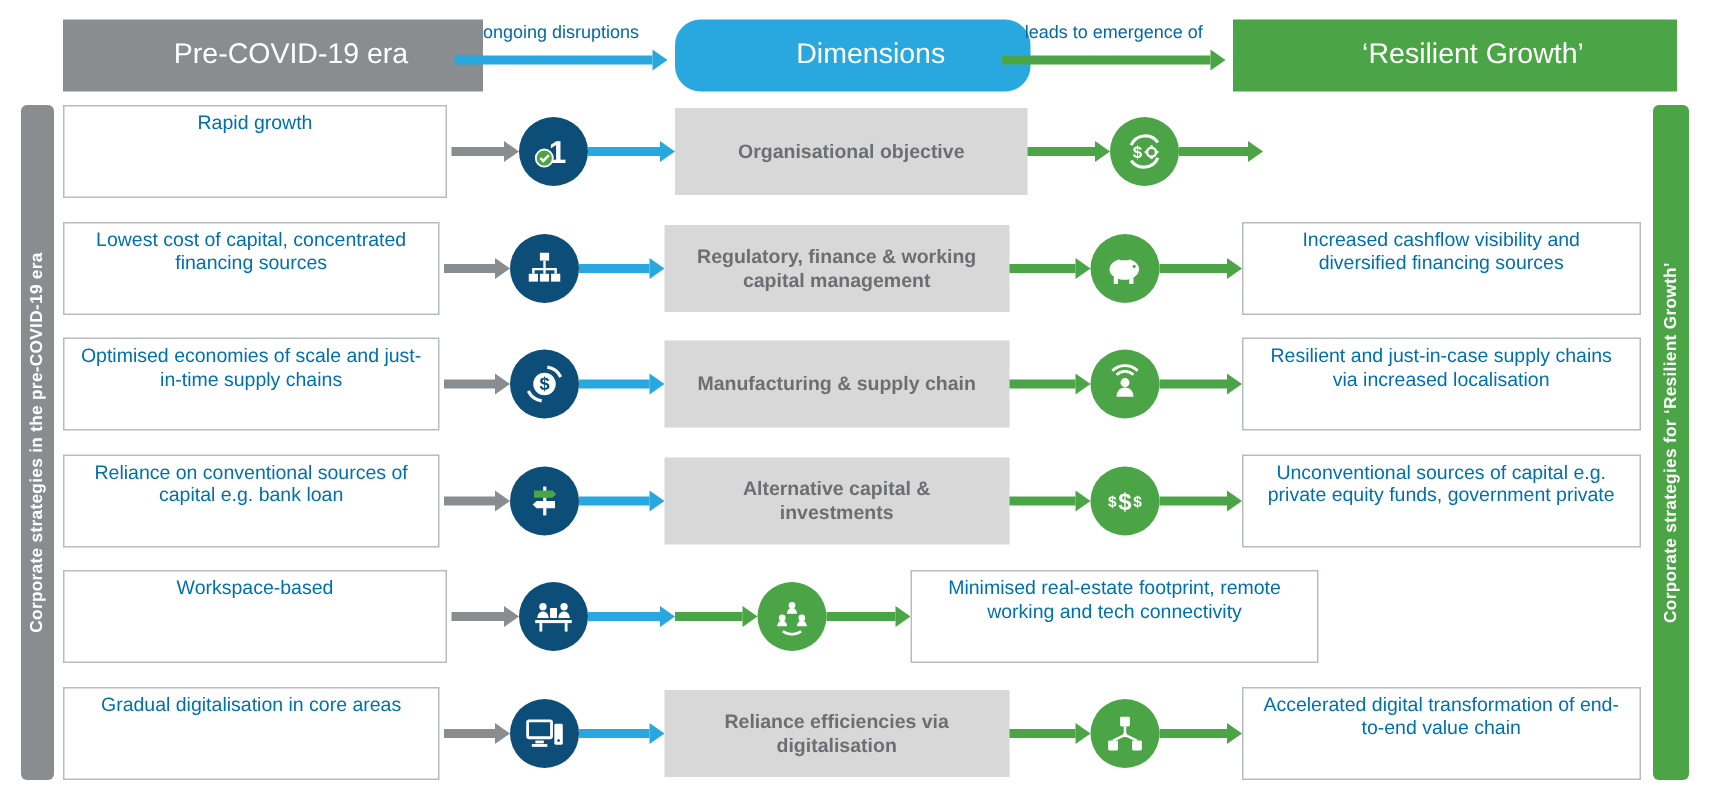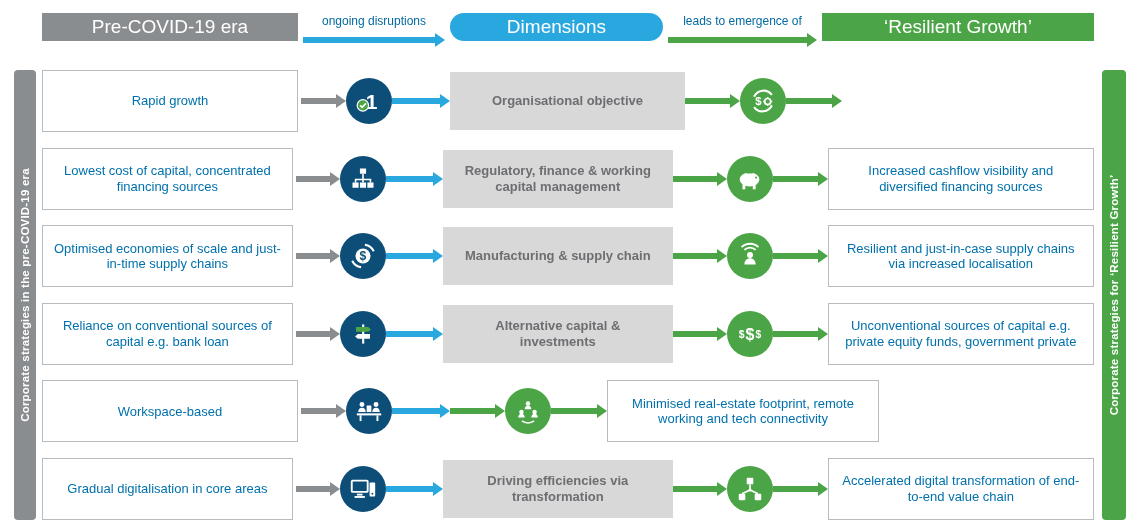--- a/index.html
+++ b/index.html
@@ -1,21 +1,21 @@
 <!DOCTYPE html>
 <html><head>
 <meta charset="utf-8">
 <style>
   html,body { margin:0; padding:0; background:#fff; }
   .slide { position:relative; width:1140px; height:526px; background:#fff;
            font-family:"Liberation Sans", sans-serif; overflow:hidden; }
 
   
-  .hdr-box { position:absolute; top:13px; height:28px; display:flex; align-items:center;
-             justify-content:center; color:#fff; font-size:19px; }
+  .hdr-box { position:absolute; top:13px; height:48px; display:flex; align-items:center;
+             justify-content:center; color:#fff; font-size:19px;padding-left:24px; }
   .hdr-pre { left:42px; width:256px; background:#8a8d8f; }
   .hdr-dim { left:450px; width:213px; background:#29a8e0;border-radius:17px; }
   .hdr-res { left:822px; width:272px; background:#4ba546; }
 
   .hdr-arrow { position:absolute; top:13px; height:40px; display:flex; flex-direction:column;
                justify-content:flex-start; padding:0 3px; box-sizing:border-box; }
   .hdr-arrow1 { left:300px; width:148px; }
   .hdr-arrow2 { left:665px; width:155px; }
   .hdr-label { font-size:12px; color:#0369a1; text-align:center; line-height:14px; margin-top:1px; }
   .arrow { display:flex; align-items:center; }
@@ -33,21 +33,21 @@
   .side-left  { left:14px;  width:22px; background:#8a8d8f; }
   .side-right { left:1102px; width:24px; background:#4ba546; }
   .side span { position:absolute; left:50%; top:50%; transform:translate(-50%,-50%) rotate(-90deg);
                white-space:nowrap; color:#fff; font-size:11.5px; font-weight:bold; letter-spacing:.2px; }
 
   
   .rows { position:absolute; left:42px; top:70px; width:1052px; height:450px;
           display:flex; flex-direction:column; justify-content:space-between; }
   .row { display:flex; align-items:center; height:62px; }
   .pre-box, .post-box { border:1px solid #b9bcbe; background:#fff; color:#0070ad; font-size:13px;
-          line-height:15.5px; display:flex; align-items:center; justify-content:center; text-align:center;
+          line-height:15.5px; display:flex; justify-content:center; text-align:center;
           box-sizing:border-box; padding:3px 10px; height:62px; }
   .pre-box  { width:256px; }
   .post-box { width:272px; }
   .dim-box { width:235px; height:58px; background:#d8d8d8; color:#6d6e71; font-weight:bold; font-size:13px;
           line-height:15.5px; display:flex; align-items:center; justify-content:center; text-align:center;
           box-sizing:border-box; padding:3px 16px; }
   .conn-gray   { width:48px; padding-left:3px; box-sizing:border-box; }
   .conn-blue   { width:58px; }
   .conn-green1 { width:55px; }
   .conn-green2 { width:56px; }
@@ -332,21 +332,21 @@
             <rect x="7" y="23.5" width="11" height="2" fill="#fff"></rect>
             <rect x="23" y="9" width="6" height="15" rx="1" fill="#fff"></rect>
             <circle cx="26" cy="21" r="1" fill="#0d4e79"></circle>
           </svg>
       </div>
       <span class="arrow blue conn-blue">
           <i class="shaft"></i>
           <i class="head"></i>
         </span>
       <div class="dim-box">
-          <span>Driving efficiencies via transformation</span>
+          <span>Reliance efficiencies via digitalisation</span>
         </div>
       <span class="arrow green conn-green1">
           <i class="shaft"></i>
           <i class="head"></i>
         </span>
       <div class="circle green">
         <svg width="30" height="30" viewBox="0 0 32 32">
             <rect x="12.5" y="4" width="7" height="7" rx="1" fill="#fff"></rect>
             <rect x="4" y="21" width="7" height="7" rx="1" fill="#fff"></rect>
             <rect x="21" y="21" width="7" height="7" rx="1" fill="#fff"></rect>

